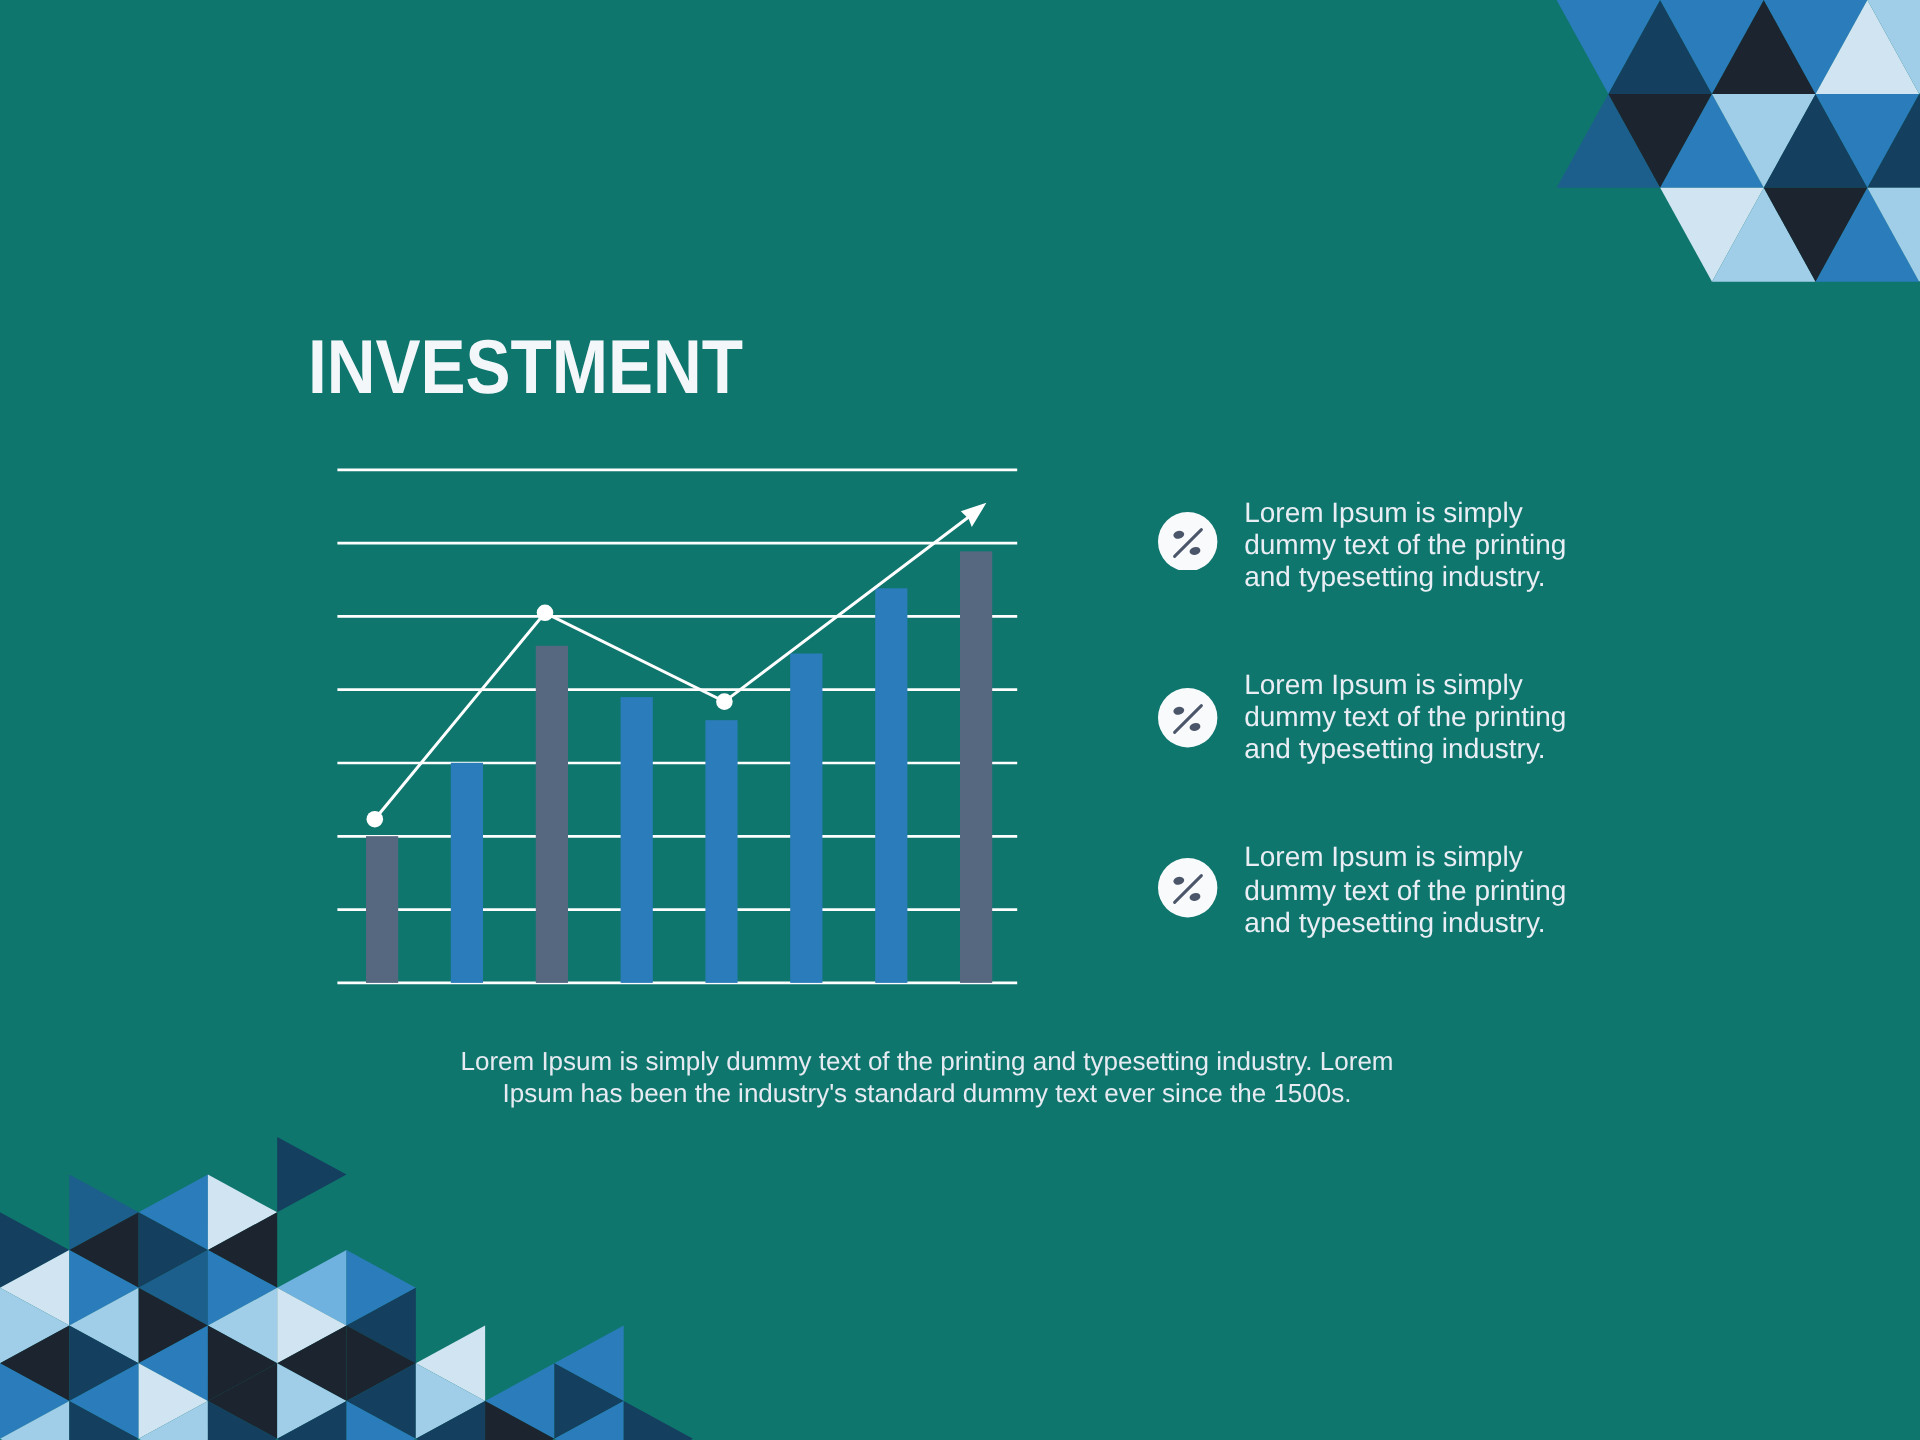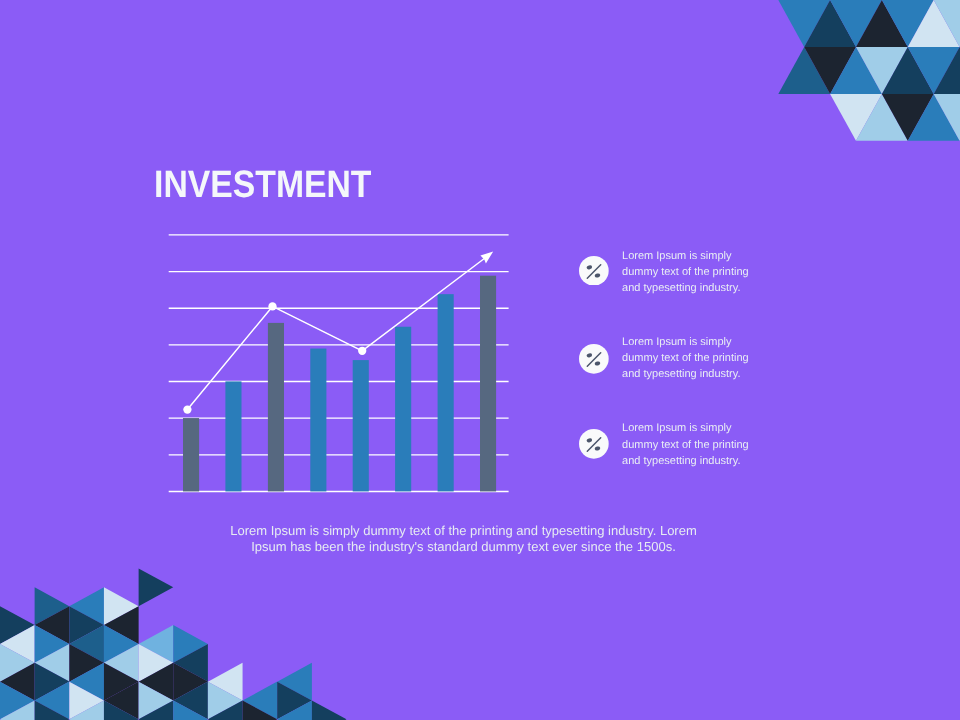--- a/index.html
+++ b/index.html
@@ -1,29 +1,29 @@
 <!DOCTYPE html>
 <html><head>
 <meta charset="utf-8">
 <style>
   html,body{margin:0;padding:0;}
   body{width:960px;height:720px;overflow:hidden;background:#222a38;
        font-family:"Liberation Sans",sans-serif;-webkit-font-smoothing:antialiased;
        text-rendering:geometricPrecision;}
-  #slide{position:relative;width:960px;height:720px;background:#8b5cf6;overflow:hidden;
+  #slide{position:relative;width:960px;height:720px;background:#0f766e;overflow:hidden;
          -webkit-font-smoothing:antialiased;will-change:transform;transform:translateZ(0);}
   svg{display:block;}
   .mosaic{position:absolute;left:0;top:0;width:960px;height:720px;pointer-events:none;}
   #title{position:absolute;left:154.3px;top:162px;}
   #chart{position:absolute;left:0;top:0;width:960px;height:720px;}
   .feat{position:absolute;left:579.2px;}
   .feat-icon{position:absolute;left:0;top:0;width:29.7px;height:29.7px;}
   
   .feat-text{position:absolute;left:42.9px;top:-7.8px;width:185px;
-             font-size:11px;line-height:16.3px;color:#e9eef4;white-space:pre-line;}
+             font-size:14px;line-height:16.3px;color:#e9eef4;white-space:pre-line;}
   #caption{position:absolute;left:230px;top:522.6px;width:467px;text-align:center;
            font-size:13.0px;line-height:16.4px;color:#e6ebf2;}
 </style>
 </head>
 <body>
 
 <div id="slide">
 
   <svg class="mosaic" id="mosaic-tr" width="960" height="720" viewBox="0 0 960 720">
       <polygon points="830.1,0.0 778.3,0.0 804.2,46.95" fill="#2a7dba"></polygon>

